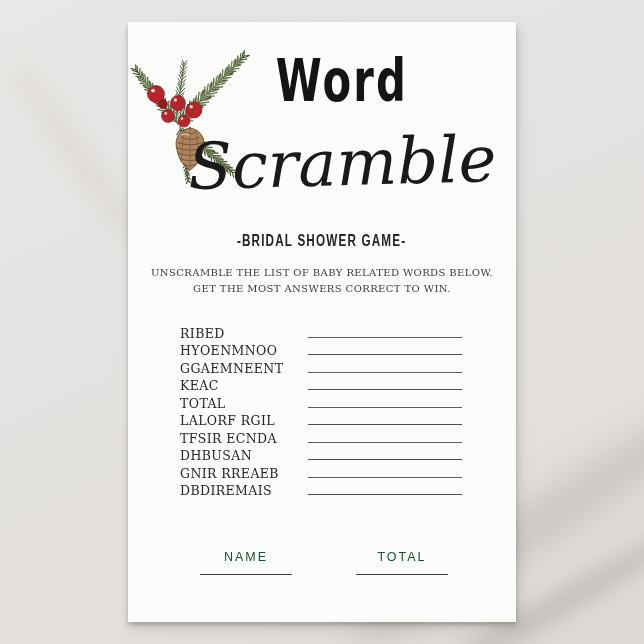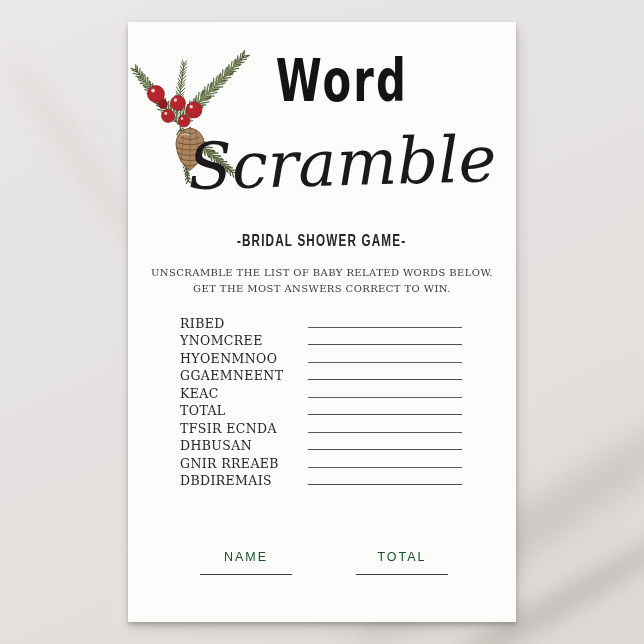--- a/index.html
+++ b/index.html
@@ -48,21 +48,21 @@
   .subtitle span{
     display:inline-block;transform:scale(0.78,1.15);
     font-family:"Liberation Sans",sans-serif;font-weight:bold;font-size:15px;
     letter-spacing:1.5px;color:#242424;
   }
   .instructions{
     position:absolute;top:243px;left:0;width:100%;text-align:center;
     font-family:"DejaVu Serif",serif;font-size:10px;line-height:15.5px;
     letter-spacing:0.4px;color:#3a3a3a;
   }
-  .word-list{position:absolute;left:52px;top:294px;width:290px;}
+  .word-list{position:absolute;left:52px;top:304px;width:290px;}
   .word-row{position:relative;height:17.45px;}
   .word-row .word{
     position:absolute;left:0;top:0;
     font-family:"DejaVu Serif",serif;font-size:12.5px;line-height:15px;
     letter-spacing:0.4px;color:#262626;white-space:pre;
   }
   .word-row .answer-line{
     position:absolute;left:128px;top:0;width:154px;height:11px;
     border-bottom:1.3px solid #4d4d4d;
   }
@@ -134,37 +134,37 @@
       <div>UNSCRAMBLE THE LIST OF BABY RELATED WORDS BELOW.</div>
       <div>GET THE MOST ANSWERS CORRECT TO WIN.</div>
     </div>
 
     <div class="word-list" id="word-list">
         <div class="word-row">
           <span class="word">RIBED</span>
           <span class="answer-line"></span>
         </div>
         <div class="word-row">
-          <span class="word">YNOMCREE</span>
-          <span class="answer-line"></span>
-        </div>
-        <div class="word-row">
           <span class="word">HYOENMNOO</span>
           <span class="answer-line"></span>
         </div>
         <div class="word-row">
           <span class="word">GGAEMNEENT</span>
           <span class="answer-line"></span>
         </div>
         <div class="word-row">
           <span class="word">KEAC</span>
           <span class="answer-line"></span>
         </div>
         <div class="word-row">
           <span class="word">TOTAL</span>
+          <span class="answer-line"></span>
+        </div>
+        <div class="word-row">
+          <span class="word">LALORF RGIL</span>
           <span class="answer-line"></span>
         </div>
         <div class="word-row">
           <span class="word">TFSIR ECNDA</span>
           <span class="answer-line"></span>
         </div>
         <div class="word-row">
           <span class="word">DHBUSAN</span>
           <span class="answer-line"></span>
         </div>

